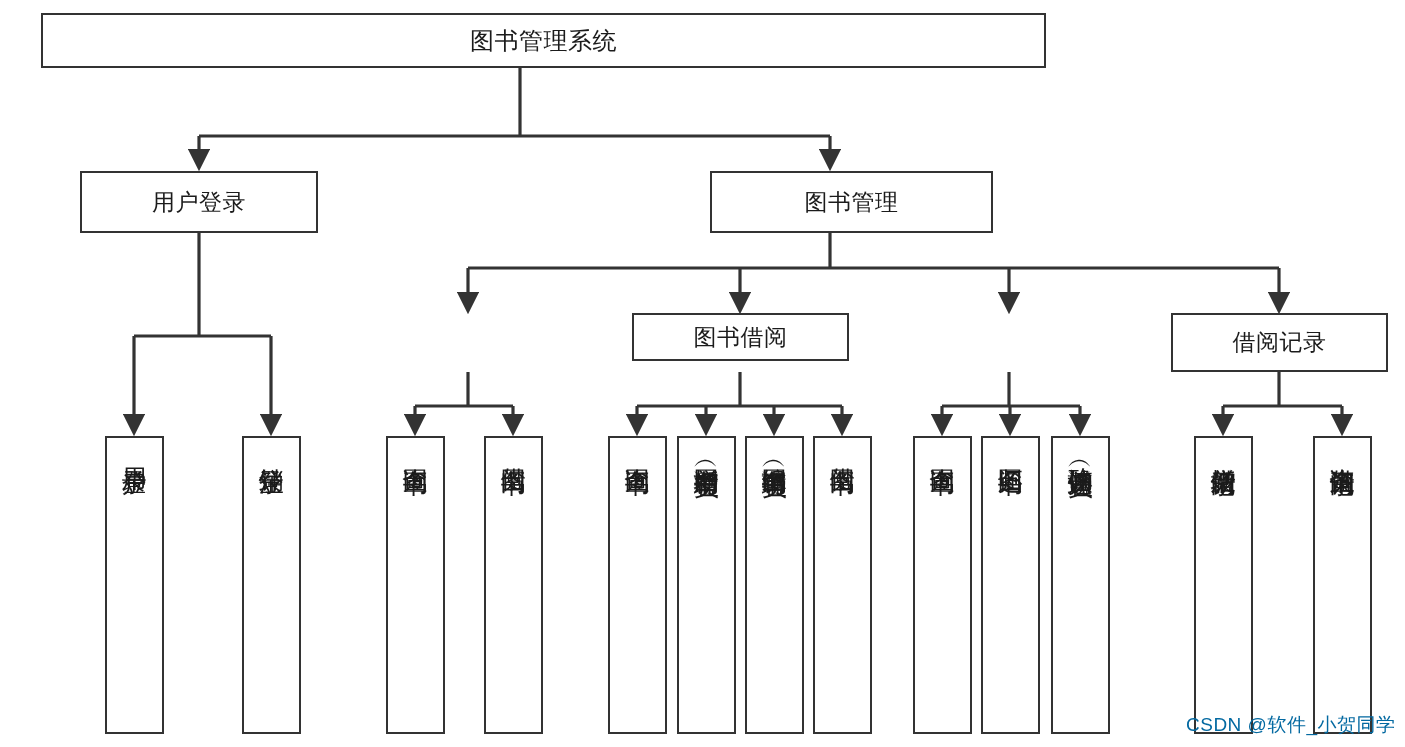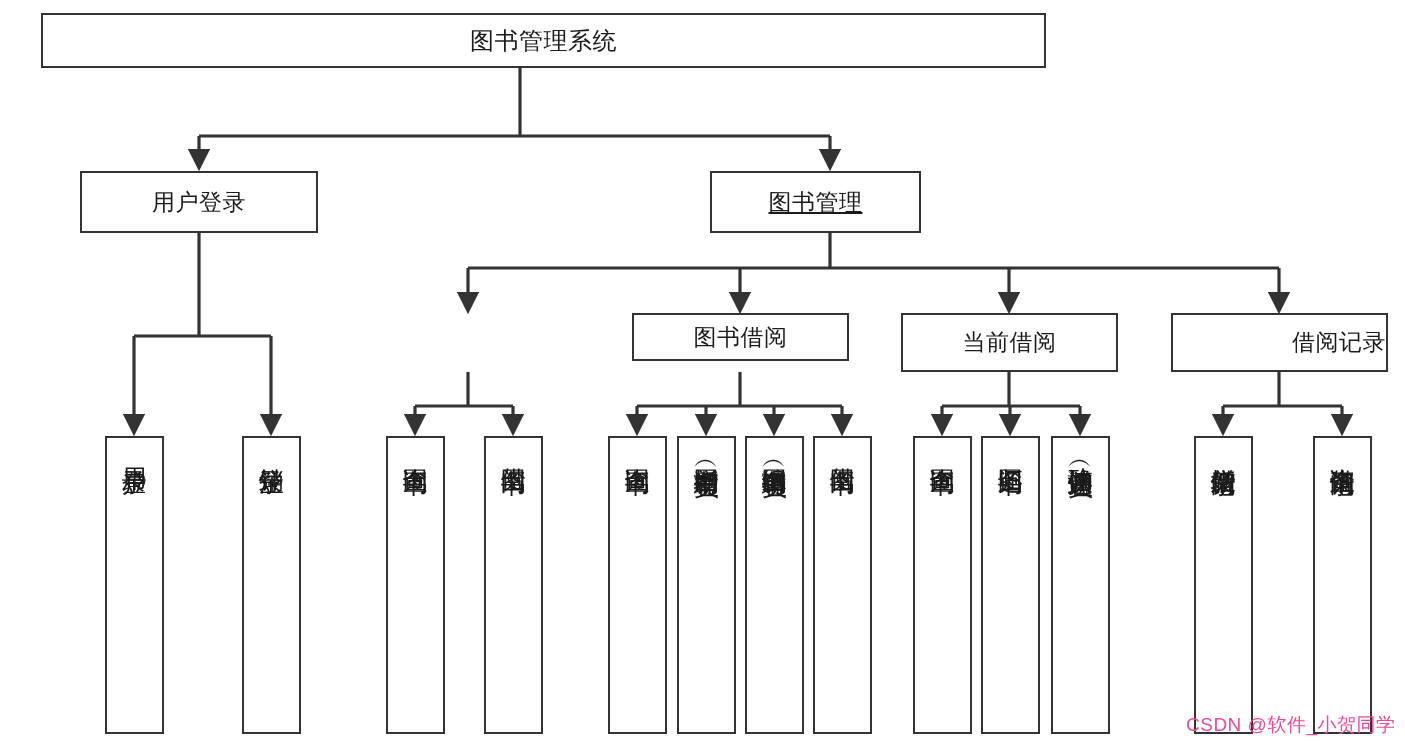--- a/index.html
+++ b/index.html
@@ -59,21 +59,21 @@
     top: 0;
     width: 1405px;
     height: 747px;
     pointer-events: none;
   }
   #watermark {
     position: absolute;
     left: 1186px;
     top: 712px;
     font-size: 19px;
-    color: #ec4899;
+    color: #0369a1;
     white-space: nowrap;
     letter-spacing: 0.5px;
   }
 </style>
 </head>
 <body>
 
 <div id="diagram-root">
 
   <svg id="edges" viewBox="0 0 1405 747" xmlns="http://www.w3.org/2000/svg">
@@ -126,31 +126,28 @@
     </g>
   </svg>
 
   <div class="node horiz root" style="left:17px; top:13px; width:1005px; height:55px;margin-left:24px;">
     <span class="node-label">图书管理系统</span>
   </div>
 
   <div class="node horiz" style="left:80px; top:171px; width:238px; height:62px;">
     <span class="node-label">用户登录</span>
   </div>
-  <div class="node horiz" style="left:710px; top:171px; width:211px; height:62px;text-decoration:underline;">
+  <div class="node horiz" style="left:710px; top:171px; width:283px; height:62px;">
     <span class="node-label">图书管理</span>
   </div>
 
   <div class="node horiz" style="left:632px; top:313px; width:217px; height:48px;">
     <span class="node-label">图书借阅</span>
   </div>
-  <div class="node horiz" style="left:901px; top:313px; width:217px; height:59px;">
-    <span class="node-label">当前借阅</span>
-  </div>
-  <div class="node horiz" style="left:1171px; top:313px; width:217px; height:59px;justify-content:flex-end;">
+  <div class="node horiz" style="left:1171px; top:313px; width:217px; height:59px;">
     <span class="node-label">借阅记录</span>
   </div>
 
   <div class="node vert" style="left:105px; top:436px; width:59px; height:298px;">
     <span class="node-label">用户登录</span>
   </div>
   <div class="node vert" style="left:242px; top:436px; width:59px; height:298px;">
     <span class="node-label">注销登录</span>
   </div>
 

